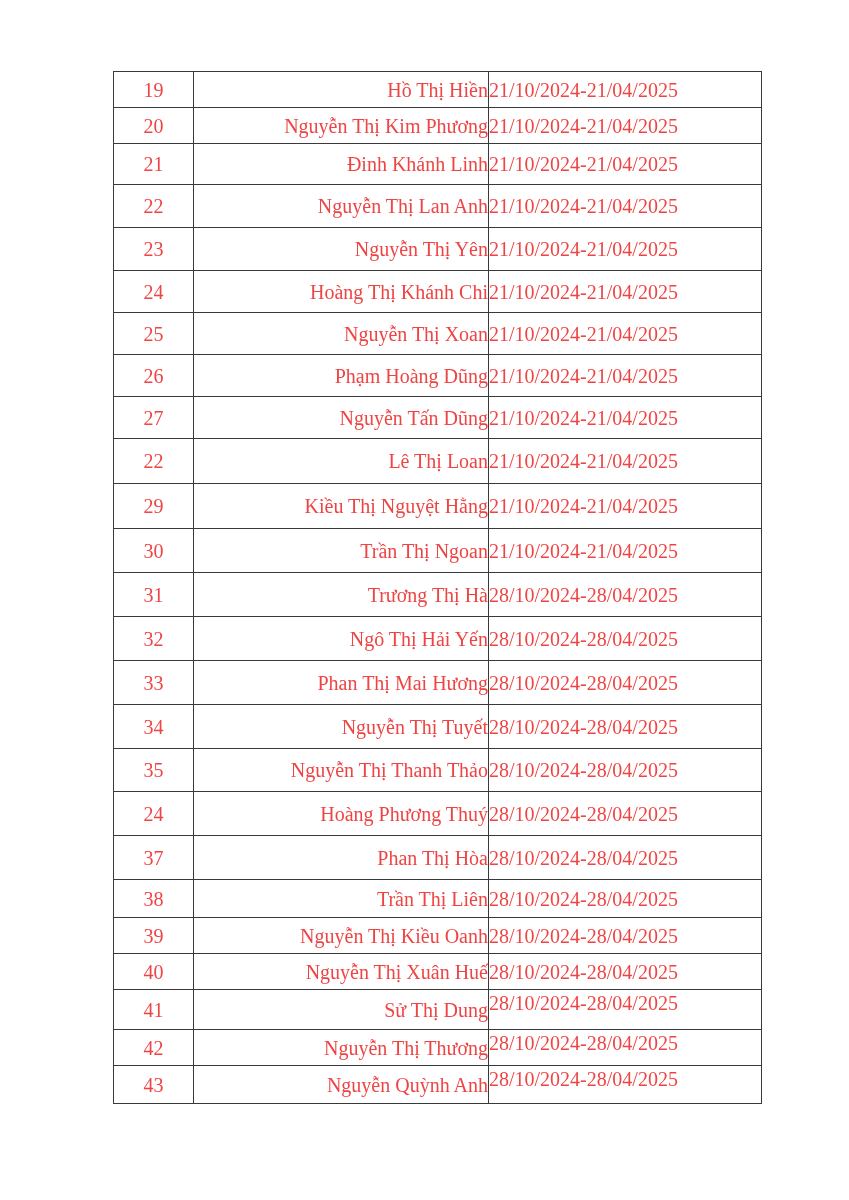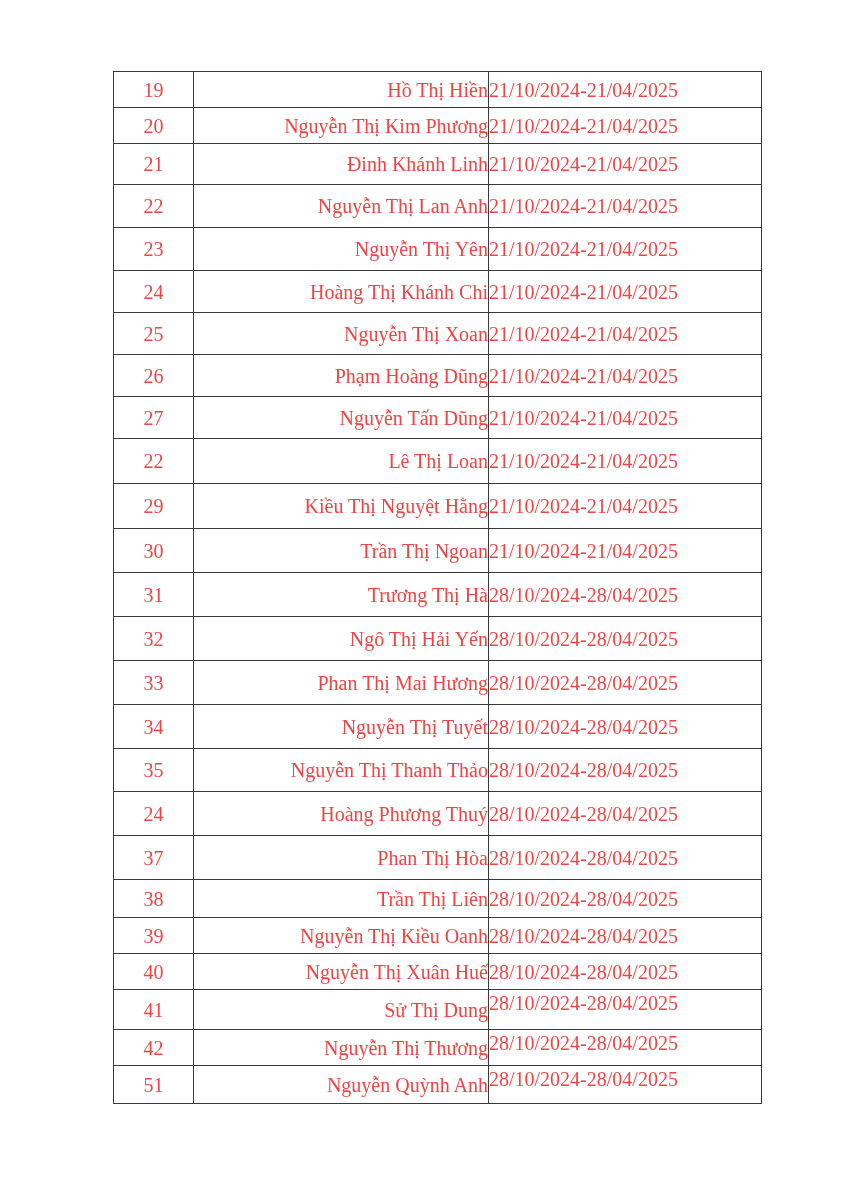--- a/index.html
+++ b/index.html
@@ -162,19 +162,19 @@
         <td class="no">41</td>
         <td class="name">Sử Thị Dung</td>
         <td class="period">28/10/2024-28/04/2025</td>
       </tr>
       <tr class="date-top" style="height:36px">
         <td class="no">42</td>
         <td class="name">Nguyễn Thị Thương</td>
         <td class="period">28/10/2024-28/04/2025</td>
       </tr>
       <tr class="date-top" style="height:38px">
-        <td class="no">51</td>
+        <td class="no">43</td>
         <td class="name">Nguyễn Quỳnh Anh</td>
         <td class="period">28/10/2024-28/04/2025</td>
       </tr>
     </tbody>
   </table>
 </div>
 
 </body></html>

